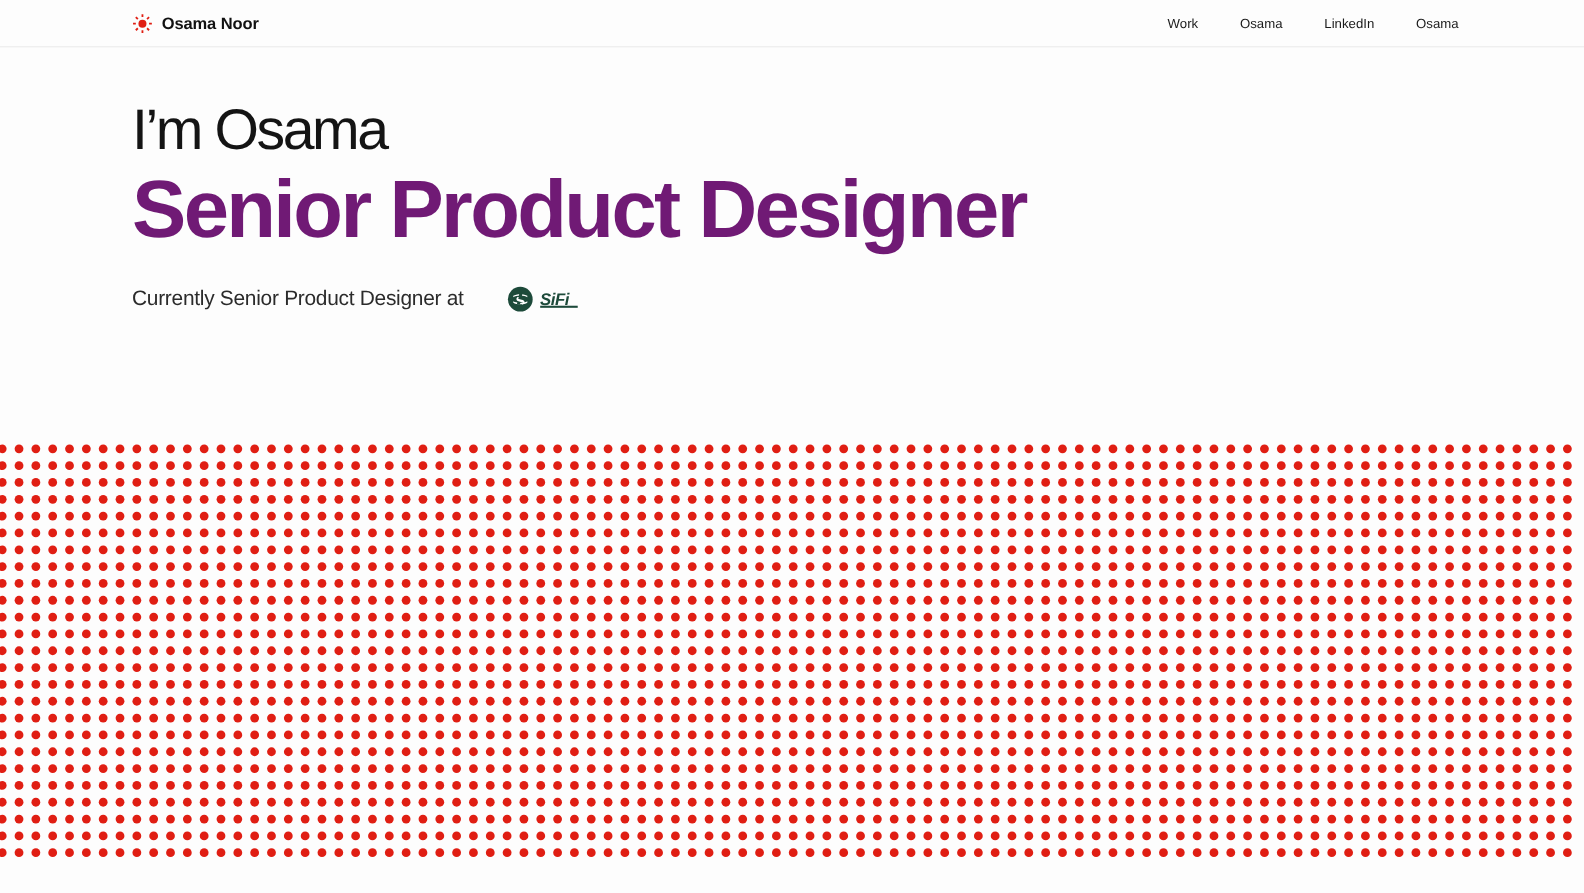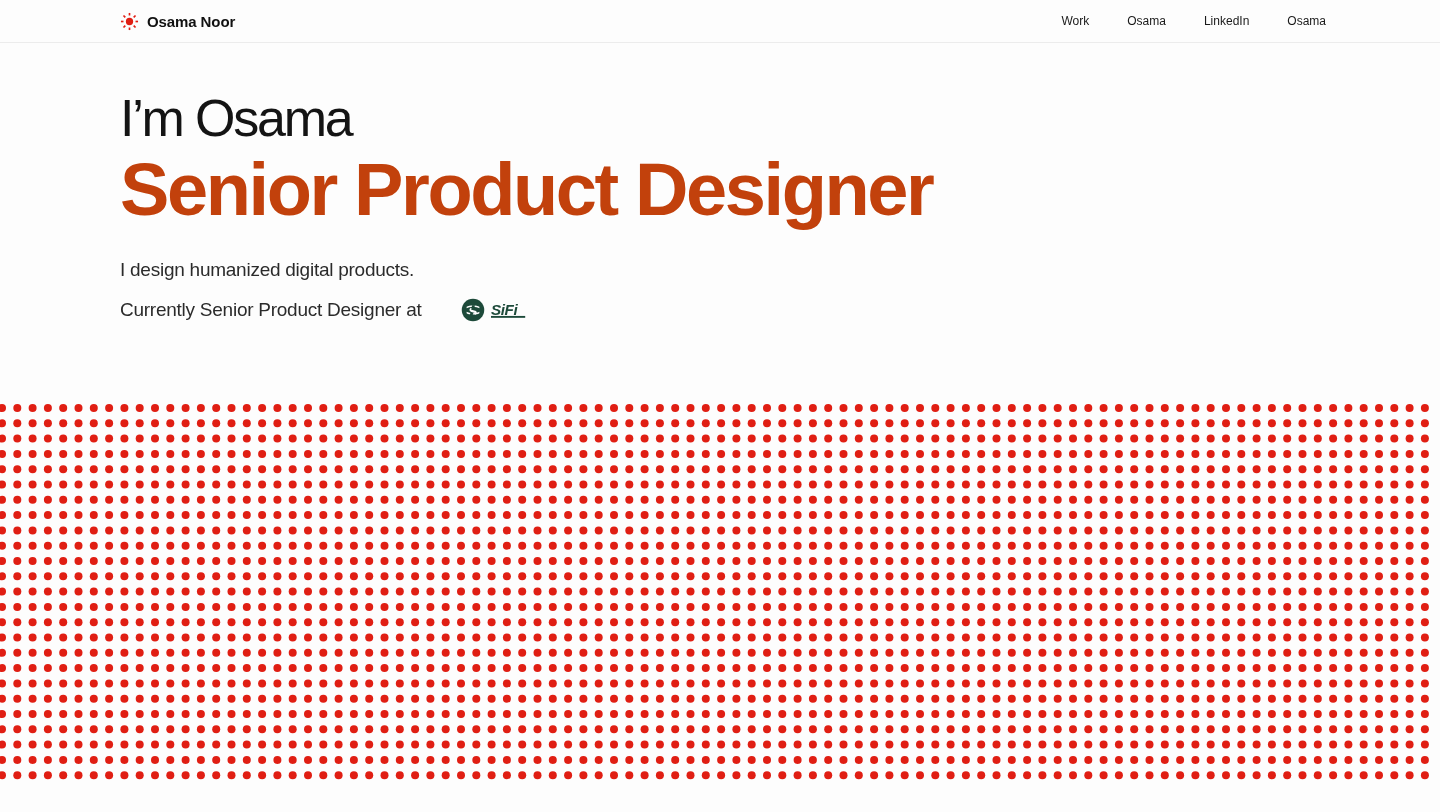--- a/index.html
+++ b/index.html
@@ -86,21 +86,21 @@
     color: #141414;
     white-space: nowrap;
   }
 
   .title-line-2 {
     display: block;
     font-size: 74px;
     font-weight: bold;
     letter-spacing: -2.4px;
     line-height: 1.17;
-    color: #c2410c;
+    color: #701a75;
     white-space: nowrap;
   }
 
   .hero-sub {
     margin-top: 26px;
   }
 
   .sub-line {
     font-size: 19px;
     font-weight: normal;
@@ -181,23 +181,20 @@
 
 <main class="hero">
 
   <h1 class="hero-title">
     <span class="title-line-1">I’m Osama</span>
     <span class="title-line-2">Senior Product Designer</span>
   </h1>
 
   <div class="hero-sub">
 
-    <p class="sub-line">
-      <span>I design humanized digital products.</span>
-    </p>
 
     <p class="sub-line">
       <span>Currently Senior Product Designer at</span>
       <span class="employer-logo">
         <span class="employer-mark">
           <svg class="employer-mark" viewBox="0 0 32 32" xmlns="http://www.w3.org/2000/svg" aria-hidden="true">
             <circle cx="16" cy="16" r="15" fill="#1D4A3A"></circle>
             <path d="M7.5 11.8 C11 9.2, 21 9.2, 24.5 11.8 L24.5 13.6 C21 11.4, 11 11.4, 7.5 13.6 Z" fill="#FFFFFF"></path>
             <path d="M7.5 18.4 C11 20.8, 21 20.8, 24.5 18.4 L24.5 20.2 C21 22.8, 11 22.8, 7.5 20.2 Z" fill="#FFFFFF"></path>
             <path d="M14.8 9.5 L18.6 9.5 L15.6 22.5 L11.8 22.5 Z" fill="#1D4A3A"></path>

